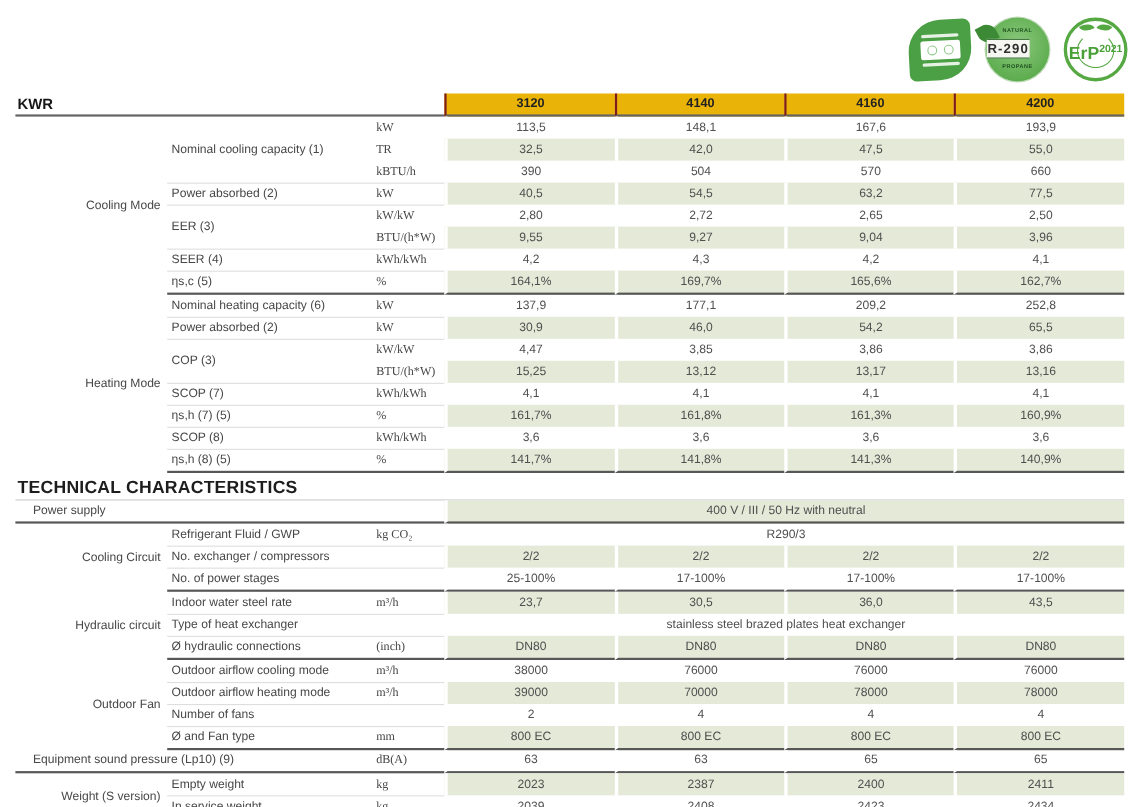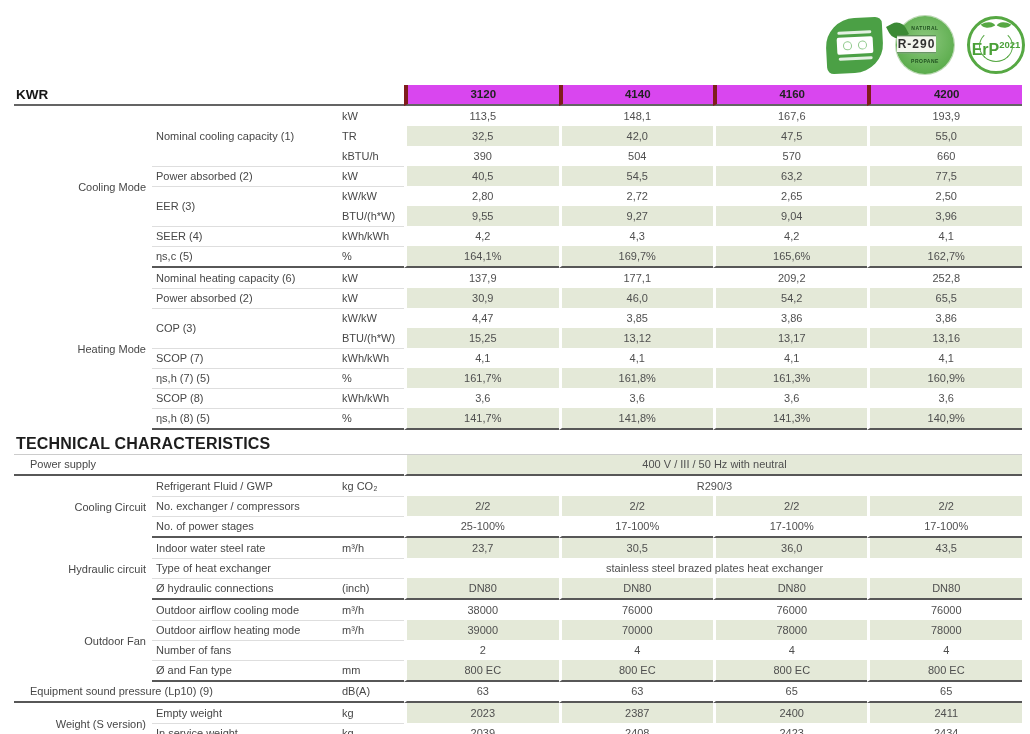--- a/index.html
+++ b/index.html
@@ -64,27 +64,27 @@
   .badge-erp .year { font-size:9.5px; font-weight:bold; color:#4aa038; line-height:10px; }
 
   
   .table-wrap { position:absolute; top:85px; left:14px; width:1008px; }
   table { border-collapse:separate; border-spacing:0; width:100%; table-layout:fixed;
           font-size:11px; color:#4f4f4f; }
   td { padding:3px 6px; height:20px; line-height:13px; vertical-align:middle; overflow:hidden; white-space:nowrap; }
 
   tr.header td { border-bottom:2px solid #646464; }
   td.kwr { font-size:13.5px; font-weight:bold; color:#161616; padding-left:2px;margin-top:26px; }
-  td.model { background:#d946ef; font-weight:bold; color:#222222; text-align:center;
-             border-left:4px solid #7f1d1d; font-size:11.5px; }
+  td.model { background:#eab308; font-weight:bold; color:#222222; text-align:center;
+             border-left:2px solid #7f1d1d; font-size:11.5px; }
 
   td.group { color:#474747; padding-left:16px;text-align:right; }
   td.leftlabel { color:#474747; padding-left:16px; }
   td.param { padding-left:4px; color:#474747; }
-  td.unit { padding-left:2px; color:#474747; }
+  td.unit { padding-left:2px; color:#474747;font-family:Liberation Serif, serif; }
   td.val { text-align:center; border-left:3px solid #ffffff; }
   td.val.sh { background:#e4e9d8; }
   td.gs { border-top:1px solid #dedede; }
 
   tr.dark td { border-bottom:2px solid #575757; }
   td.heading { font-weight:bold; color:#1d1d1d; font-size:16px;
                padding:7px 0 4px 2px; border-bottom:1px solid #cccccc; letter-spacing:.2px; }
 </style>
 </head>
 <body>

